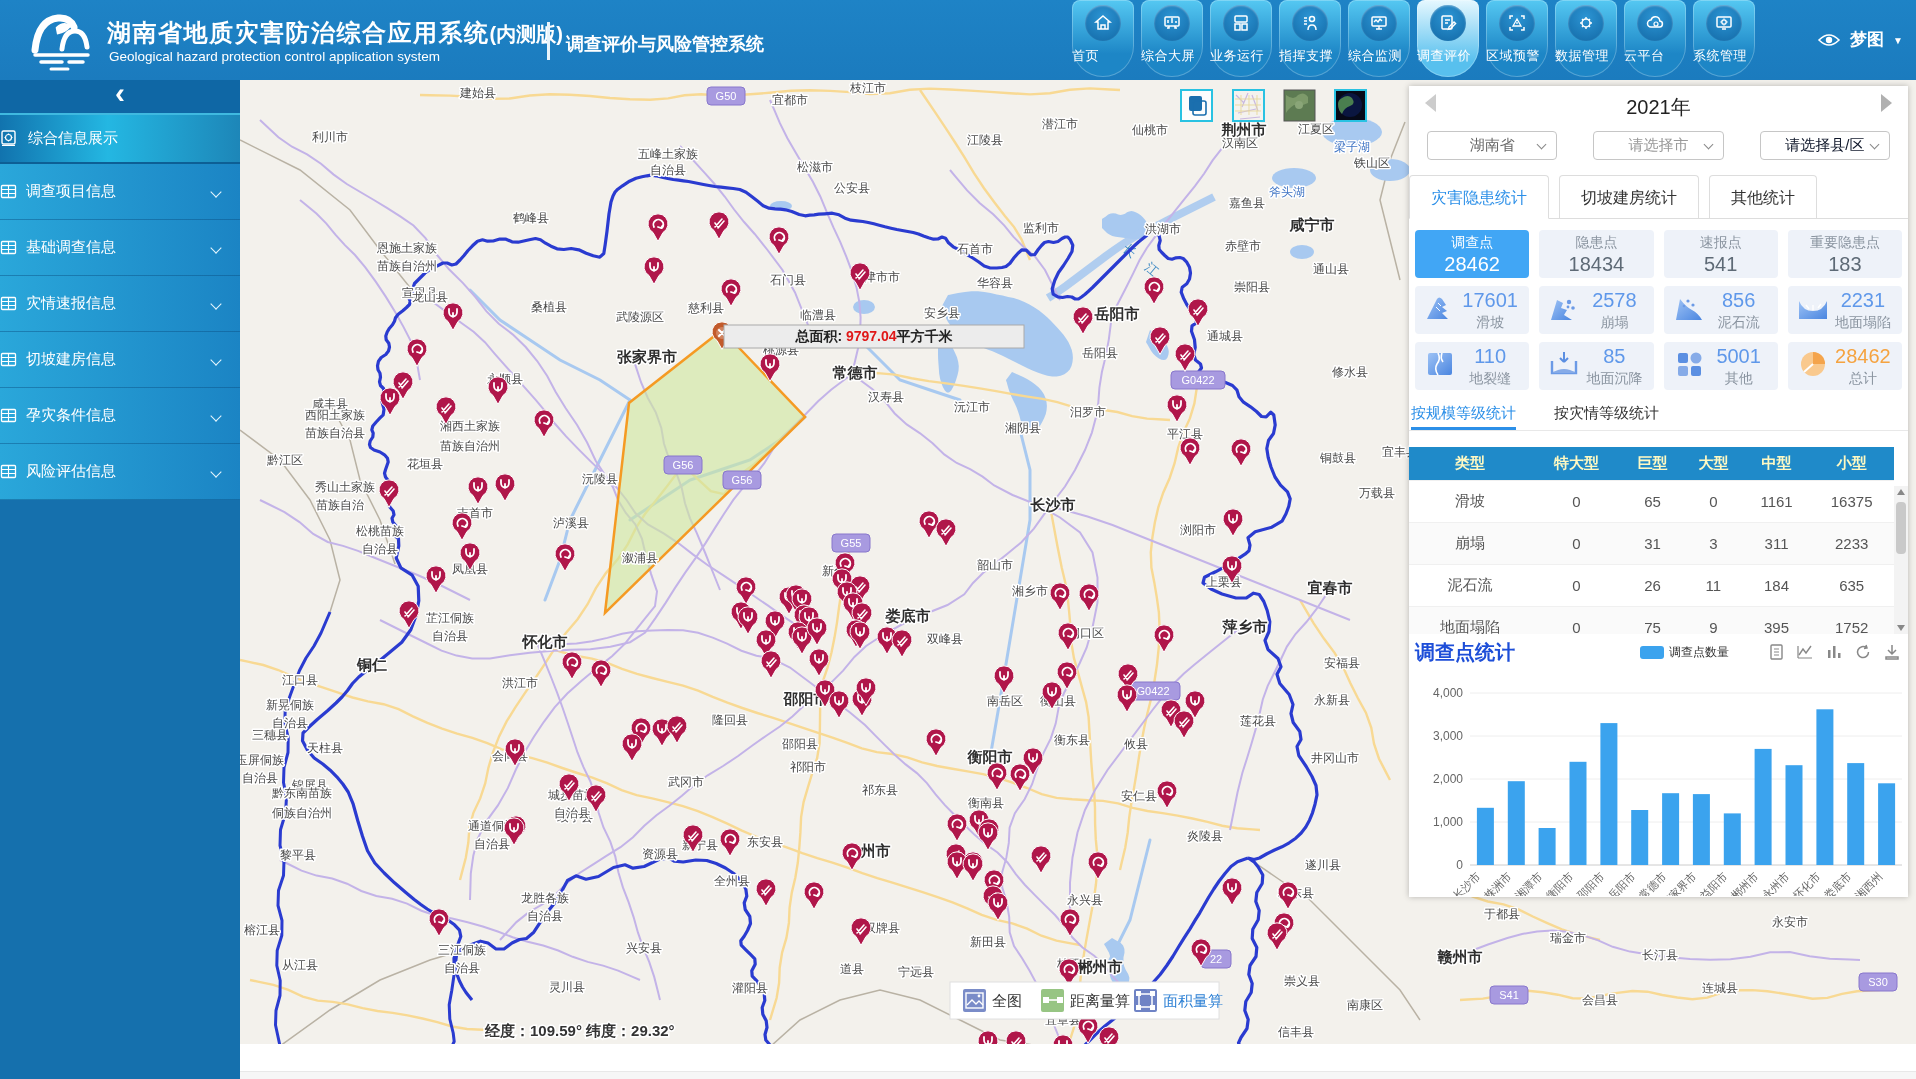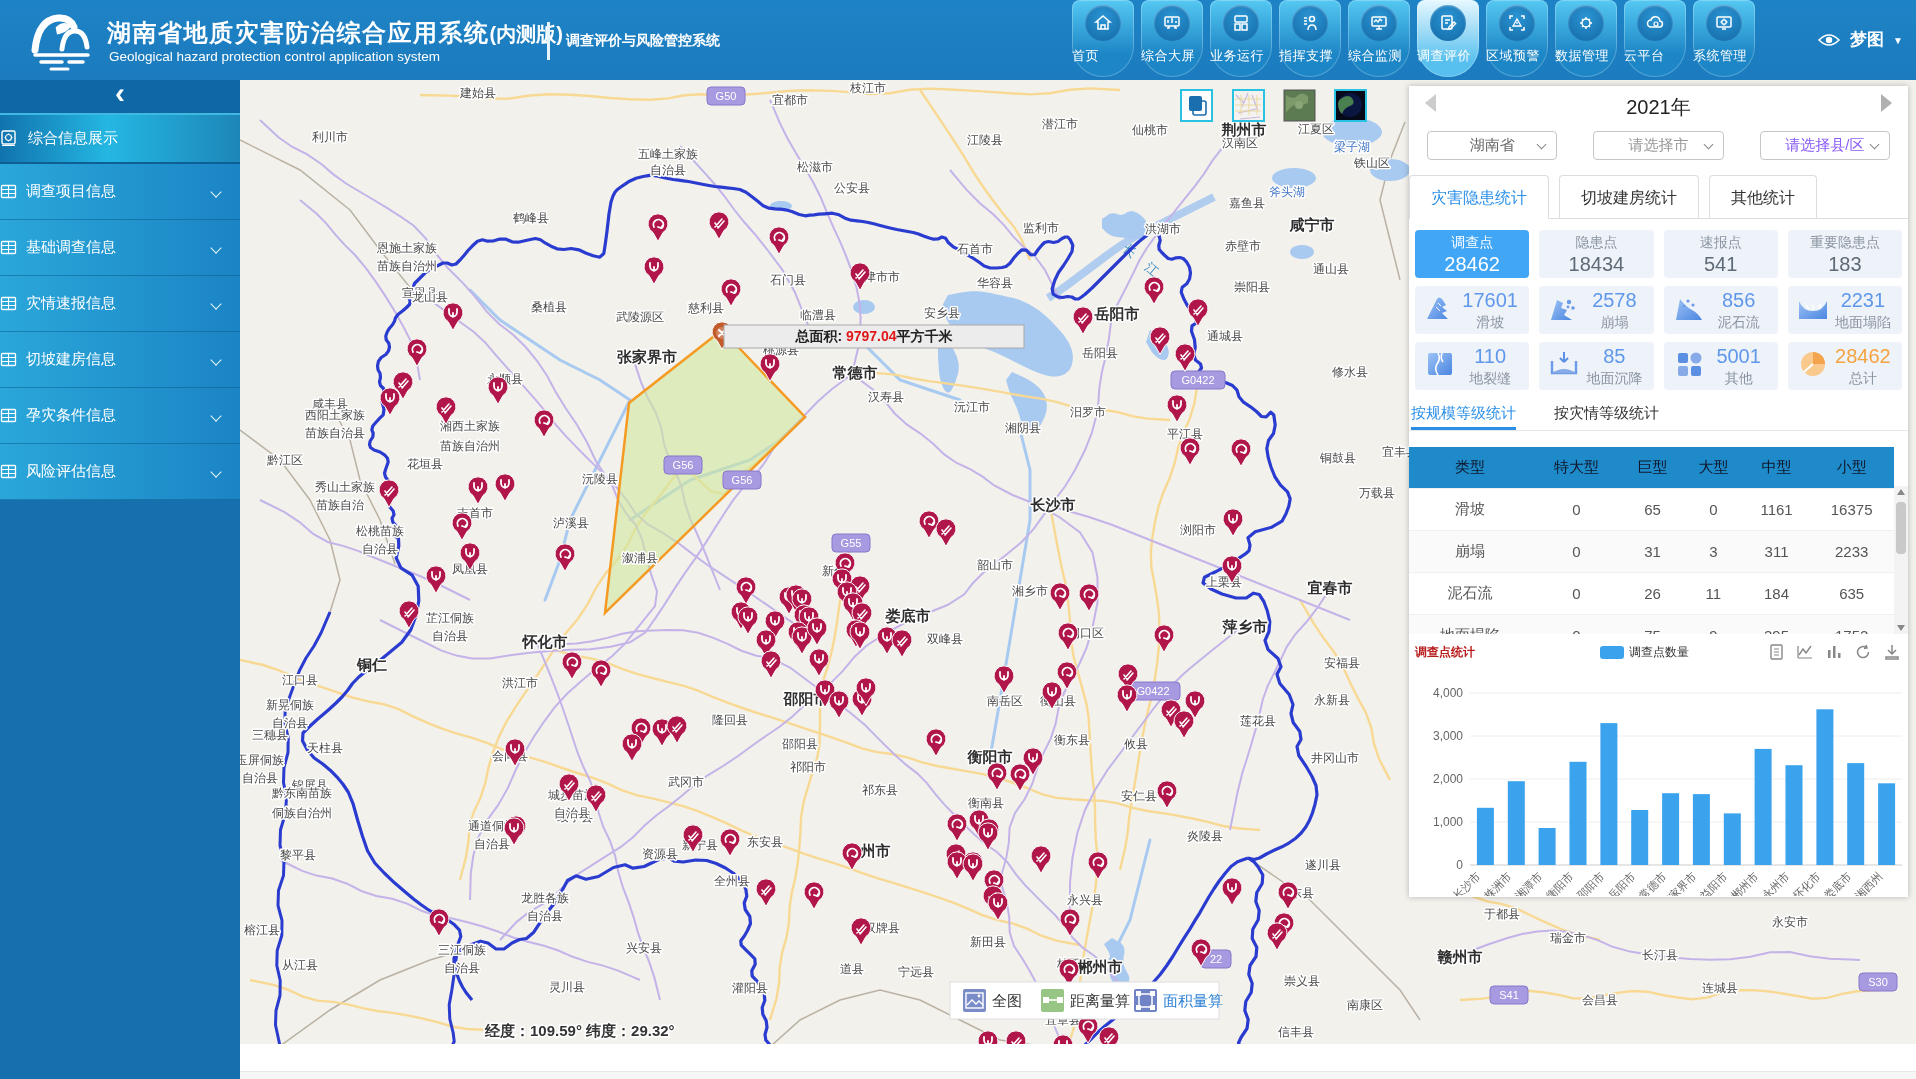--- a/index.html
+++ b/index.html
@@ -1,21 +1,21 @@
 <!DOCTYPE html>
 <html><head><meta charset="utf-8"><style>
 *{margin:0;padding:0;box-sizing:border-box}
 body{width:1916px;height:1079px;overflow:hidden;font-family:"Liberation Sans",sans-serif;position:relative;background:#fff}
 #header{position:absolute;left:0;top:0;width:1916px;height:80px;background:linear-gradient(180deg,#1e83c6,#1b7bbe);z-index:30}
 #logo{position:absolute;left:28px;top:6px}
 #title{position:absolute;left:107px;top:17px;color:#fff;font-size:24px;font-weight:bold;letter-spacing:1.5px}
 #title small{font-size:20px;font-weight:600;letter-spacing:0}
 #subtitle{position:absolute;left:109px;top:49px;color:#fff;font-size:13.5px}
 #divider{position:absolute;left:547px;top:22px;width:3px;height:38px;background:#e8f4fb}
-#systitle{position:absolute;left:566px;top:32px;color:#fff;font-size:14px;font-weight:bold}
+#systitle{position:absolute;left:566px;top:32px;color:#fff;font-size:18px;font-weight:bold}
 #navs{position:absolute;left:1072px;top:0;display:flex}
 .nav{width:62px;height:77px;margin-right:7px;border-radius:8px 8px 31px 31px;background:linear-gradient(180deg,#55c8f2,#1d86c6 70%);text-align:left;position:relative;box-shadow:inset 0 0 0 1px rgba(255,255,255,.25)}
 .nav.active{background:linear-gradient(180deg,#e6f8ff,#58c0ee 80%)}
 .nico{width:36px;height:36px;margin:5px auto 2px;border-radius:50%;background:radial-gradient(circle at 50% 35%,#2c95d4,#1268a5);display:flex;align-items:center;justify-content:center;box-shadow:inset 0 1px 2px rgba(255,255,255,.4)}
 .nlab{color:#fff;font-size:13px;margin-top:6px;letter-spacing:.5px}
 #user{position:absolute;right:13px;top:28px;color:#fff;font-size:17px;font-weight:bold;display:flex;align-items:center;gap:9px}
 #sidebar{position:absolute;left:0;top:80px;width:240px;height:999px;background:#1570ad;z-index:25}
 #collapse{height:33px;background:#0f67a5;color:#fff;text-align:center;font-size:30px;line-height:26px;font-weight:bold}
 .mactive{height:51px;background:linear-gradient(90deg,#1173ae,#24b7e2 45%,#1d86b8);border-top:2px solid #3fb9e0;border-bottom:2px solid #0d5f95;color:#fff;font-size:15px;display:flex;align-items:center;gap:9px}
 .mitem{height:56px;background:linear-gradient(90deg,#2aa7da,#1b84c4);border-bottom:1px solid rgba(10,80,130,.45);color:#fff;font-size:15px;display:flex;align-items:center;gap:9px;position:relative}
@@ -42,29 +42,29 @@
 .icc{width:115px;height:48px;background:#eef2f9;border-radius:4px;display:flex;align-items:center;padding:0 6px 0 8px}
 .icr{flex:1;text-align:center}
 .icv{font-size:20px;color:#5f98ea}
 .icv.o{color:#f5a340}
 .ict{font-size:14px;color:#8a94a0;margin-top:2px}
 #subtabs{display:flex;gap:38px;padding:14px 0 0 2px;font-size:15px;border-bottom:1px solid #e8e8e8;height:41px}
 .stab1{color:#2b8fe8;border-bottom:3px solid #2b8fe8;padding-bottom:9px}
 .stab2{color:#333}
 #tblwrap{margin:16px 0 0 0;position:relative;height:187px;overflow:hidden}
 table{width:485px;border-collapse:collapse;font-size:15px}
-thead td{background:#1f8ac9;color:#0f172a;font-weight:normal;height:41px}
+thead td{background:#1f8ac9;color:#fef9c3;font-weight:bold;height:33px}
 td{text-align:center;height:42px;color:#555;border-bottom:1px solid #f0f0f0}
 tbody tr:nth-child(2n){background:#fafafa}
 #tscroll{position:absolute;right:0;top:39px;width:14px;height:148px;background:#f3f3f3}
 #tscroll .tup,#tscroll .tdn{position:absolute;left:3px;width:0;height:0;border-left:4px solid transparent;border-right:4px solid transparent}
 #tthumb{position:absolute;left:2px;top:16px;width:10px;height:52px;background:#c9c9c9;border-radius:4px}
 #chartpanel{padding:6px 0 0 6px}
 #chead{display:flex;align-items:center;height:24px}
-#ctitle{font-size:12px;font-weight:bold;color:#b91c1c}
+#ctitle{font-size:20px;font-weight:bold;color:#1d4ed8}
 #clegend{margin-left:125px;display:flex;align-items:center;font-size:12px;color:#333;gap:5px}
 #clegend i{width:24px;height:13px;background:#3ba3ee;border-radius:3px}
 #cicons{margin-left:auto;margin-right:8px;display:flex;gap:13px;color:#888}
 #mapwrap{position:absolute;left:240px;top:80px;width:1676px;height:964px}
 </style></head><body>
 <div id="mapwrap">
     <svg width="1676" height="964" viewBox="0 0 1676 964" xmlns="http://www.w3.org/2000/svg" style="position:absolute;left:0;top:0">
 <rect width="1676" height="964" fill="#f3f1ec"></rect>
 <polyline points="0,60 60,90 110,130 140,170 180,220" fill="none" stroke="#b9b2a4" stroke-width="1.5"></polyline>
 <polyline points="90,324 110,360 120,400 140,440 155,484" fill="none" stroke="#b9b2a4" stroke-width="1.5"></polyline>
@@ -677,21 +677,21 @@
           <rect x="1.5" y="2.5" width="14" height="12" rx="1" fill="none" stroke="#fff" stroke-width="1.3"></rect>
           <path d="M8.5,2.5 v12 M1.5,6.5 h14 M1.5,10.5 h14" stroke="#fff" stroke-width="1.1"></path>
         </svg>
       </span>风险评估信息<span class="chev"></span></div>
 </div>
 <div id="panel">
  <div id="yearbar">2021年<div class="yarr" style="left:16px;border-right:11px solid #ccc"></div><div class="yarr" style="right:16px;border-left:11px solid #b0b0b0"></div></div>
  <div id="selrow">
    <div class="sel">湖南省<span>▼</span></div>
    <div class="sel" style="color:#999">请选择市<span>▼</span></div>
-   <div class="sel" style="color:#8b5cf6">请选择县/区<span>▼</span></div>
+   <div class="sel" style="color:#0f172a">请选择县/区<span>▼</span></div>
  </div>
  <div id="tabs">
       <div class="tab">灾害隐患统计</div>
       <div class="tab">切坡建房统计</div>
       <div class="tab">其他统计</div>
       <div style="flex:1;border-bottom:none"></div>
     </div>
  <div id="cards1">
       <div class="sc sca">
         <div class="sct">调查点</div>

